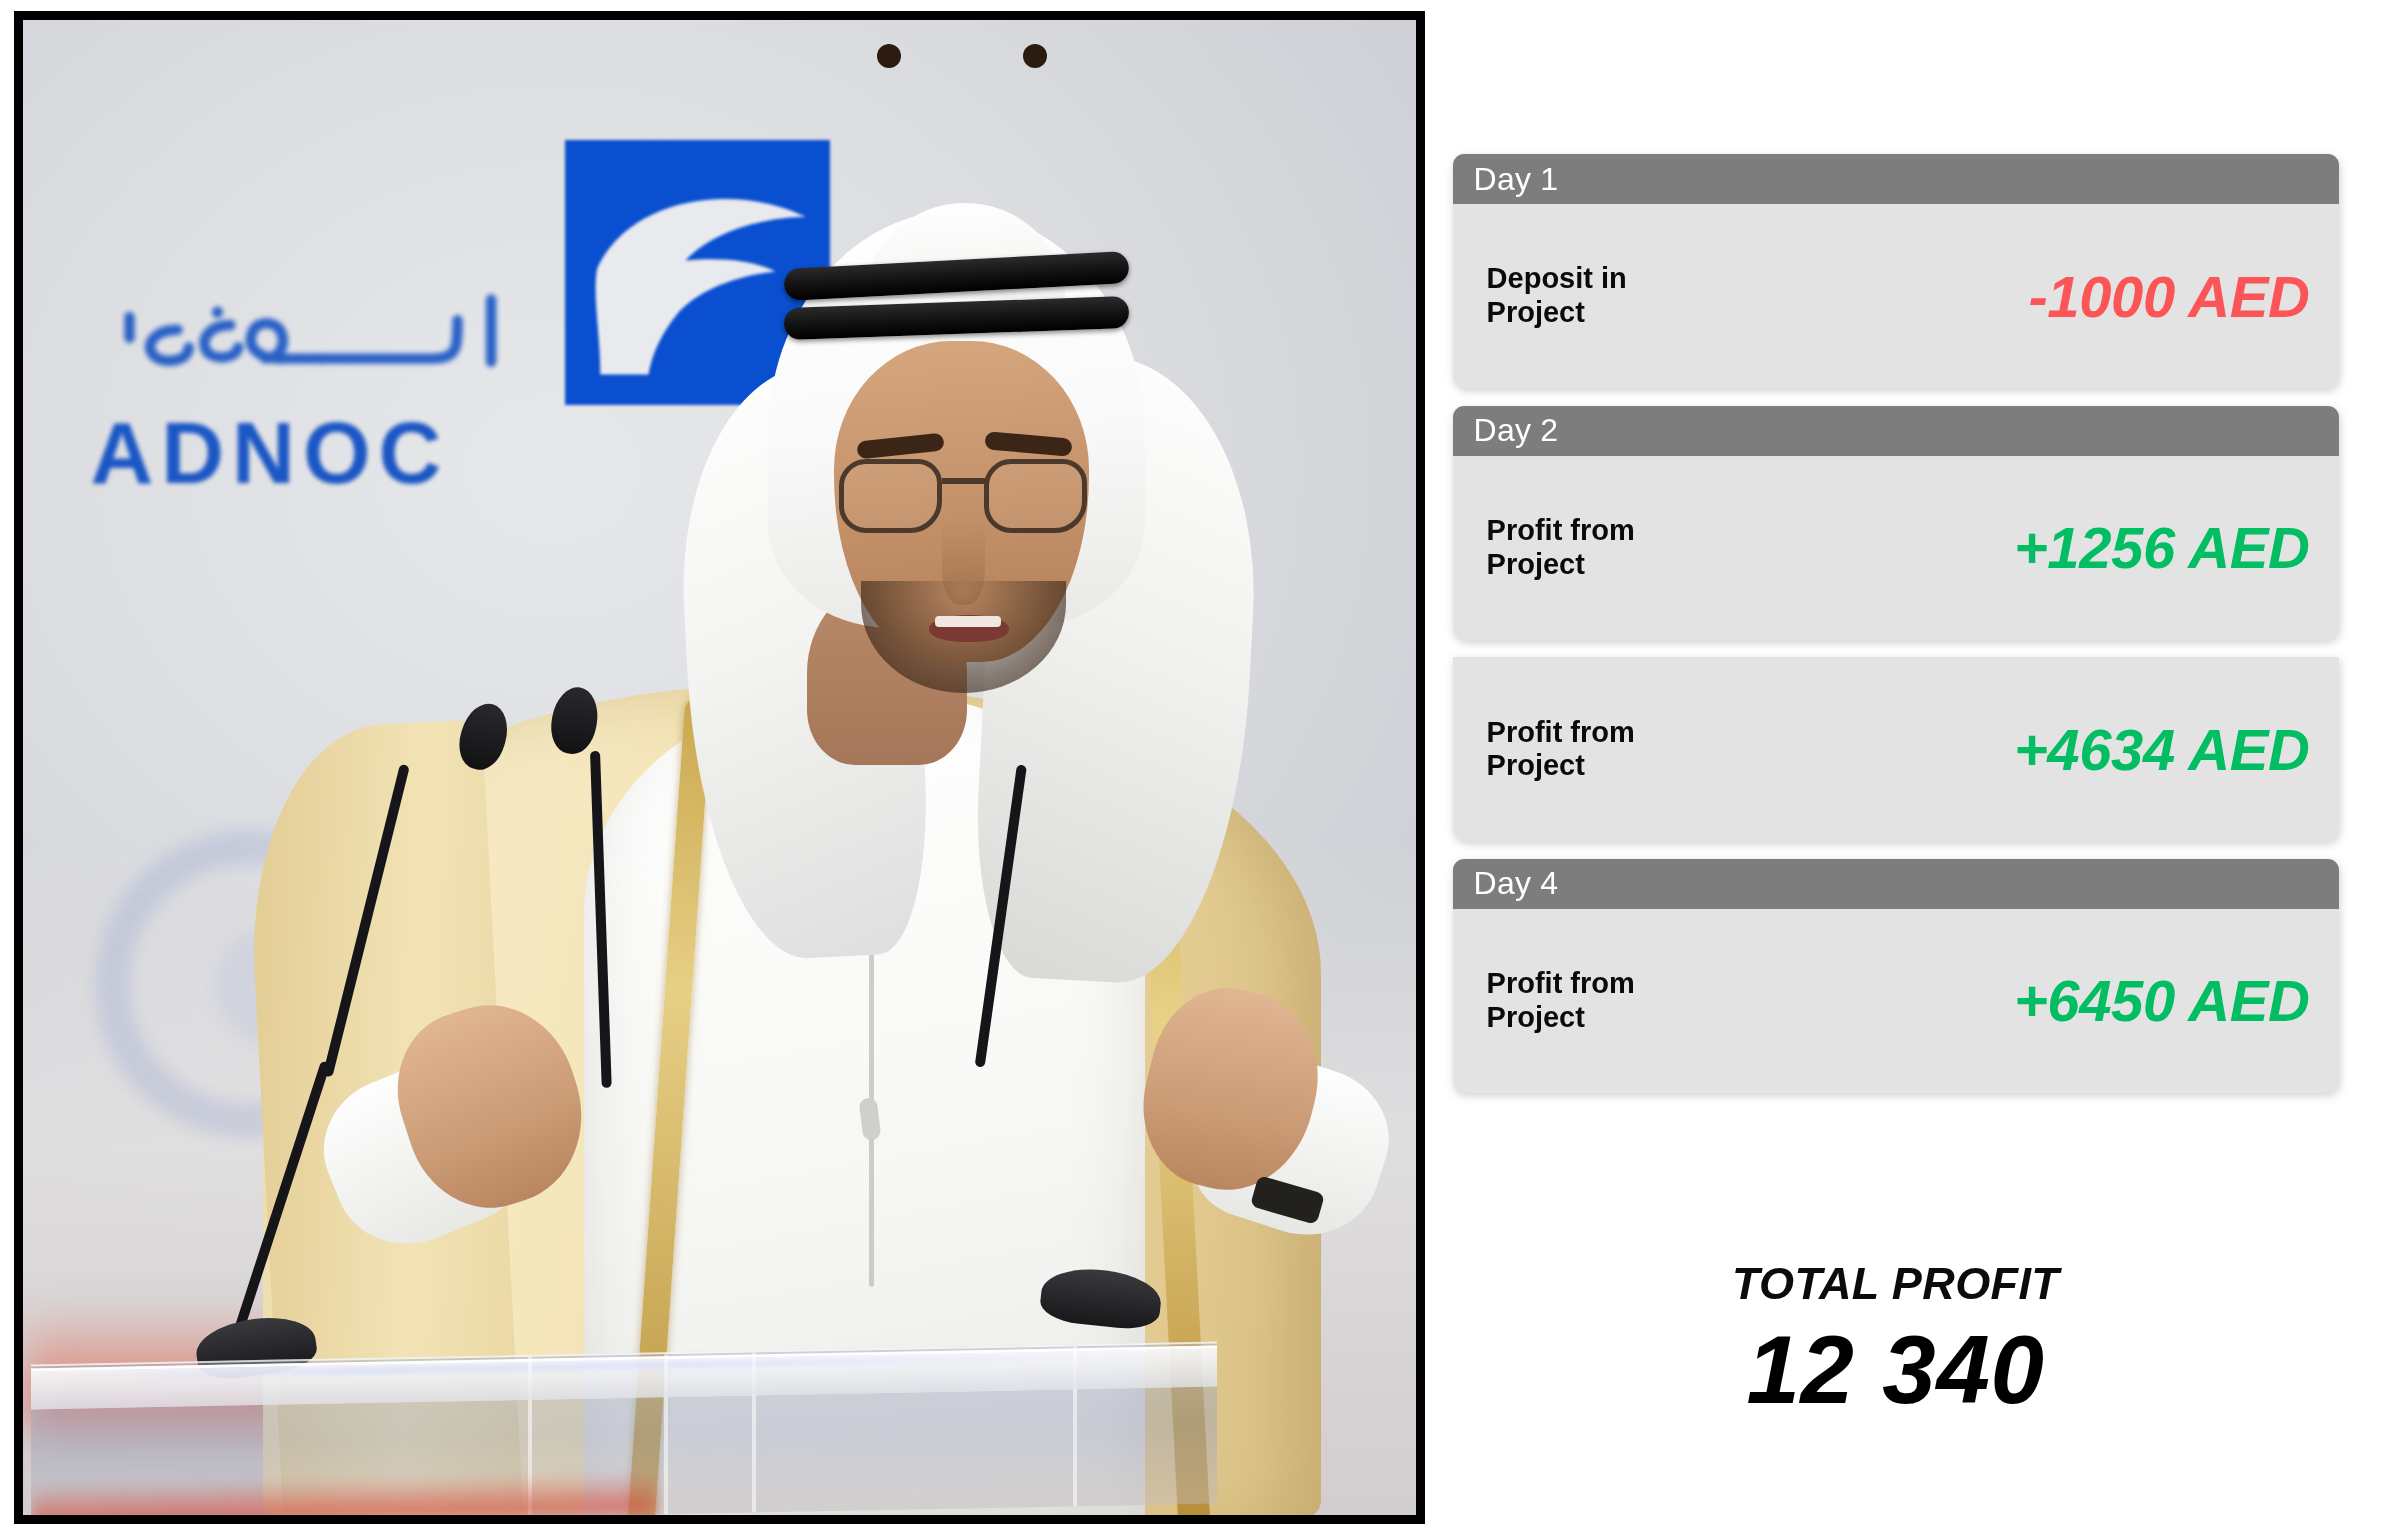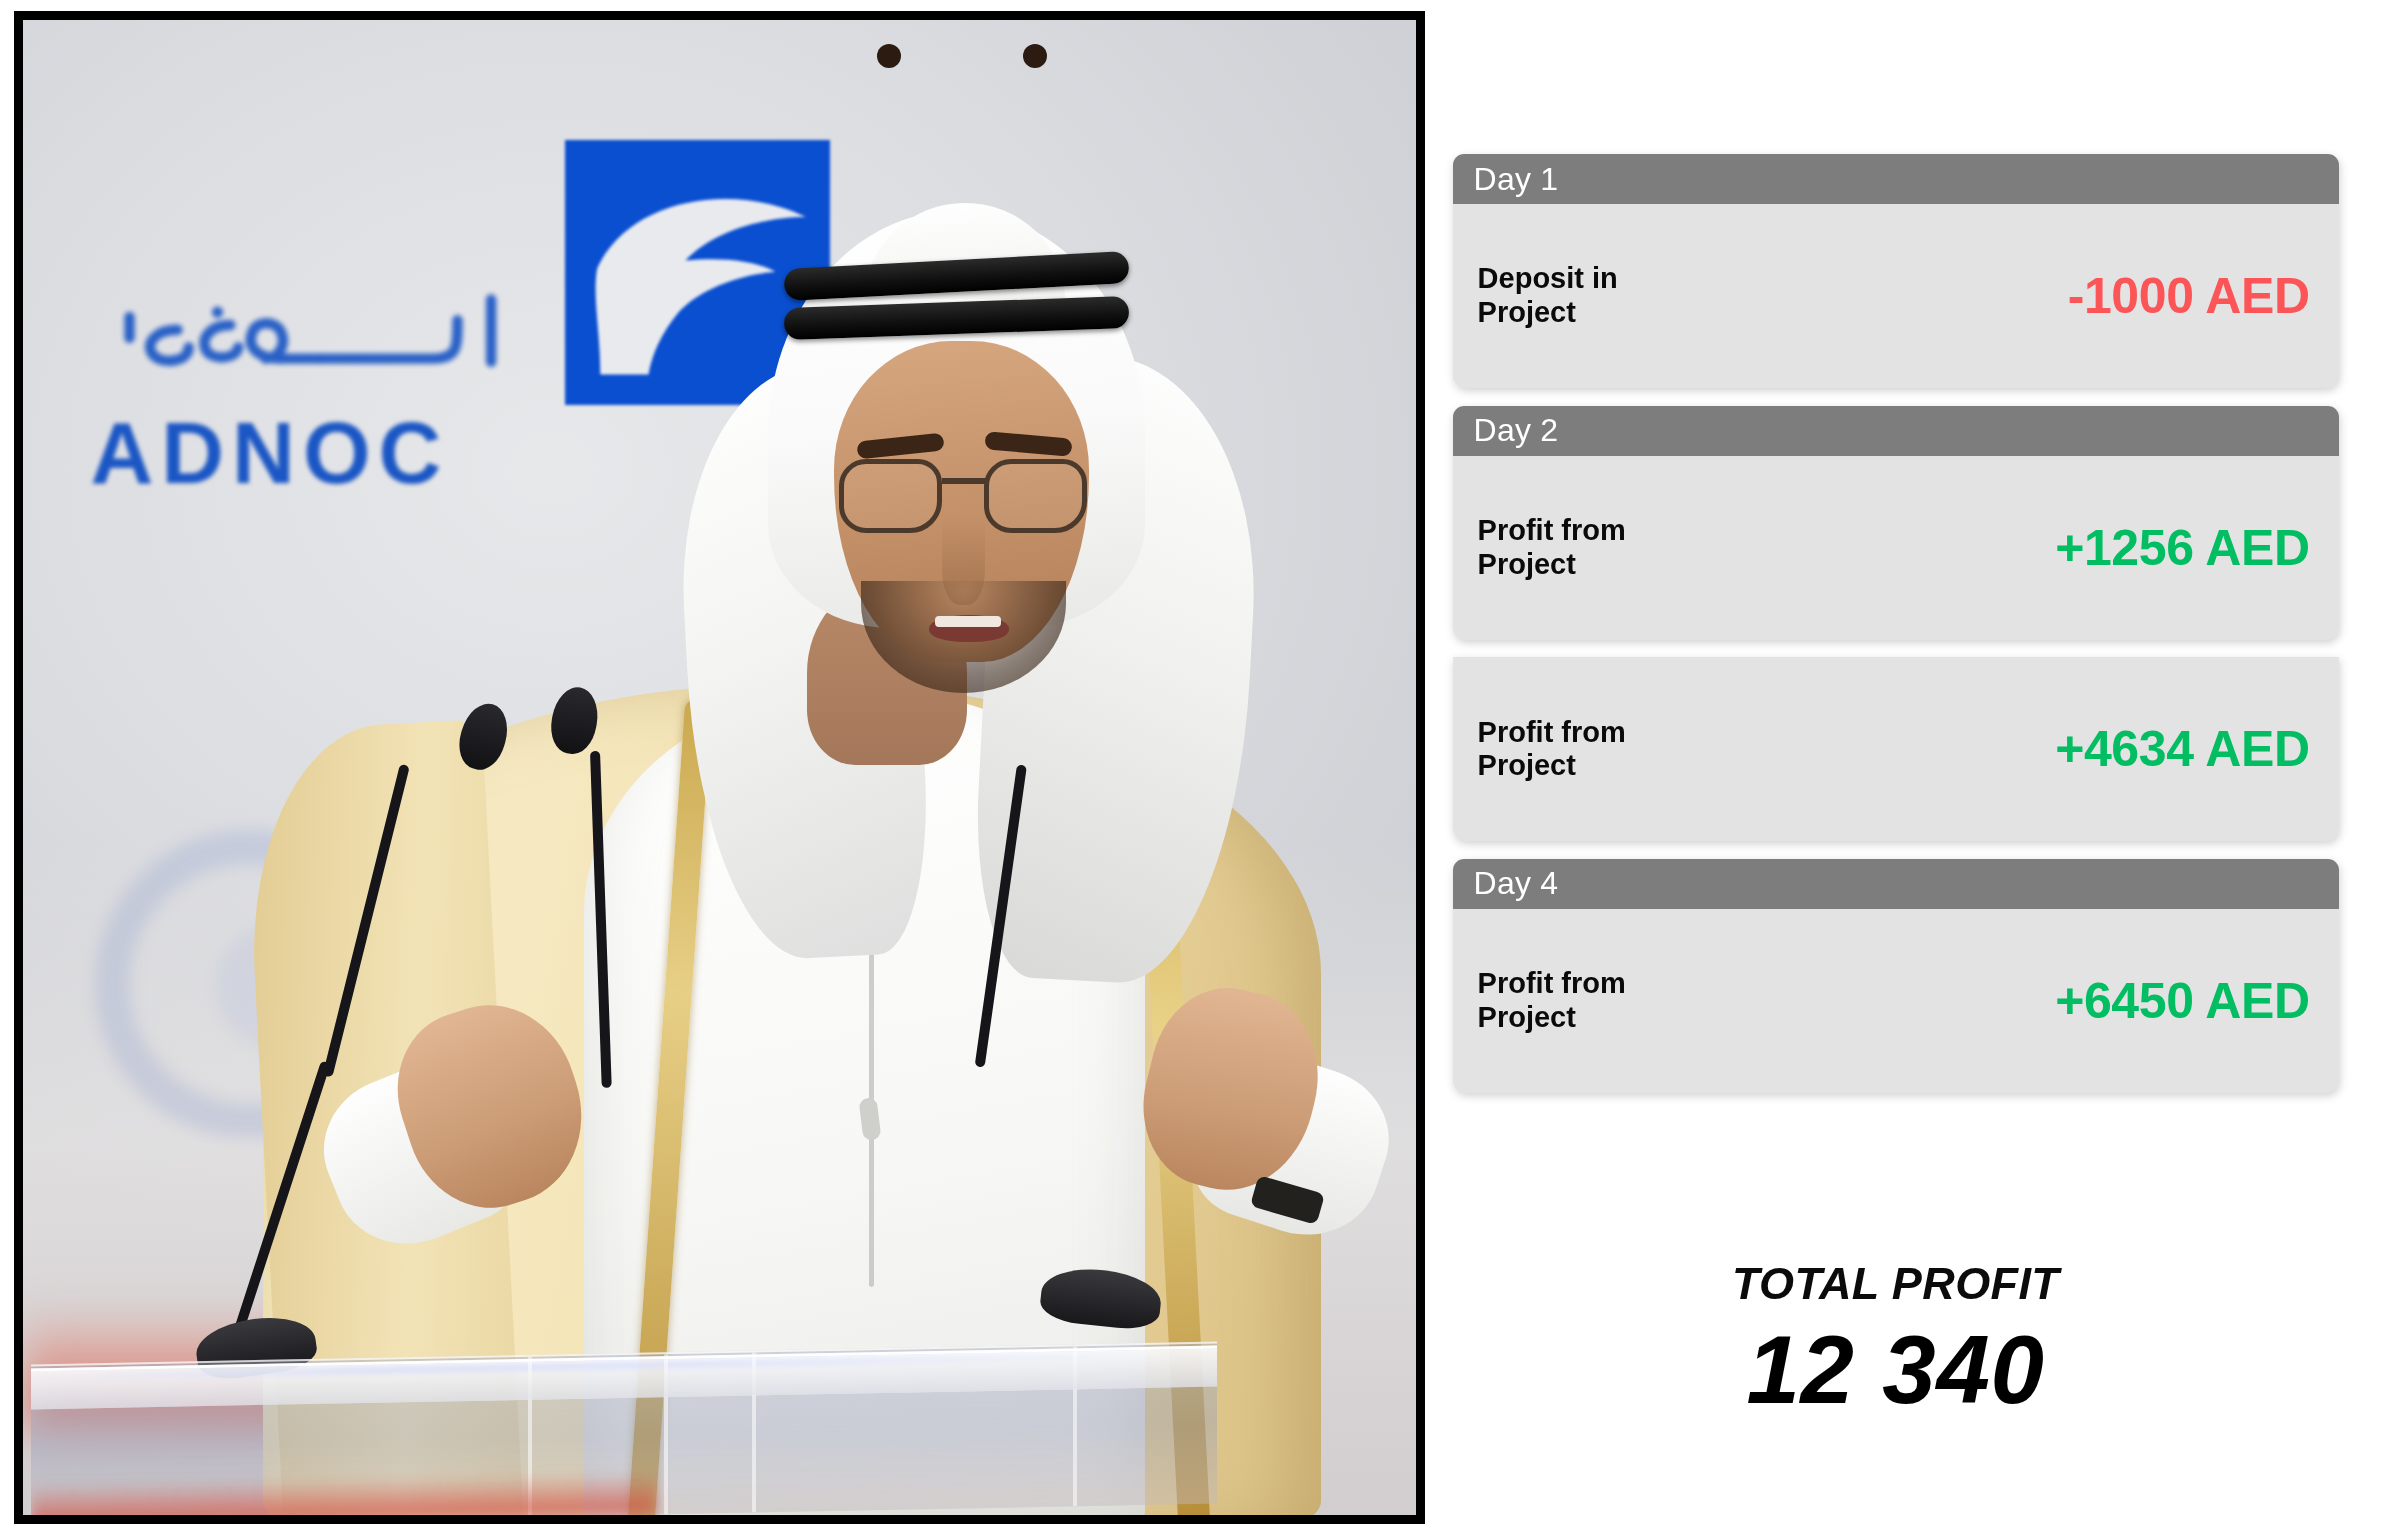--- a/index.html
+++ b/index.html
@@ -442,36 +442,37 @@
     font-weight: 400;
     letter-spacing: 0.2px;
   }
   .card-body {
     background: #e3e3e3;
     border-radius: 0 0 13px 13px;
     min-height: 184px;
     display: flex;
     align-items: center;
     justify-content: space-between;
-    padding: 0 29px 0 25px;
+    padding: 0 29px 0 34px;
     box-sizing: border-box;
   }
   .card-desc {
     font-size: 29px;
     font-weight: 700;
     color: #0a0a0a;
     line-height: 1.16;
     white-space: pre-line;
     max-width: 265px;
   }
   .card-amount {
-    font-size: 50px;
+    font-size: 58px;
     font-weight: 700;
     white-space: nowrap;
     letter-spacing: -0.4px;
+    font-style: italic;
   }
   .card-amount.neg { color: #fb5558; }
   .card-amount.pos { color: #02bd62; }
 
   .total-block {
     position: absolute;
     left: 17.6px;
     top: 1258px;
     width: 886px;
     text-align: center;

